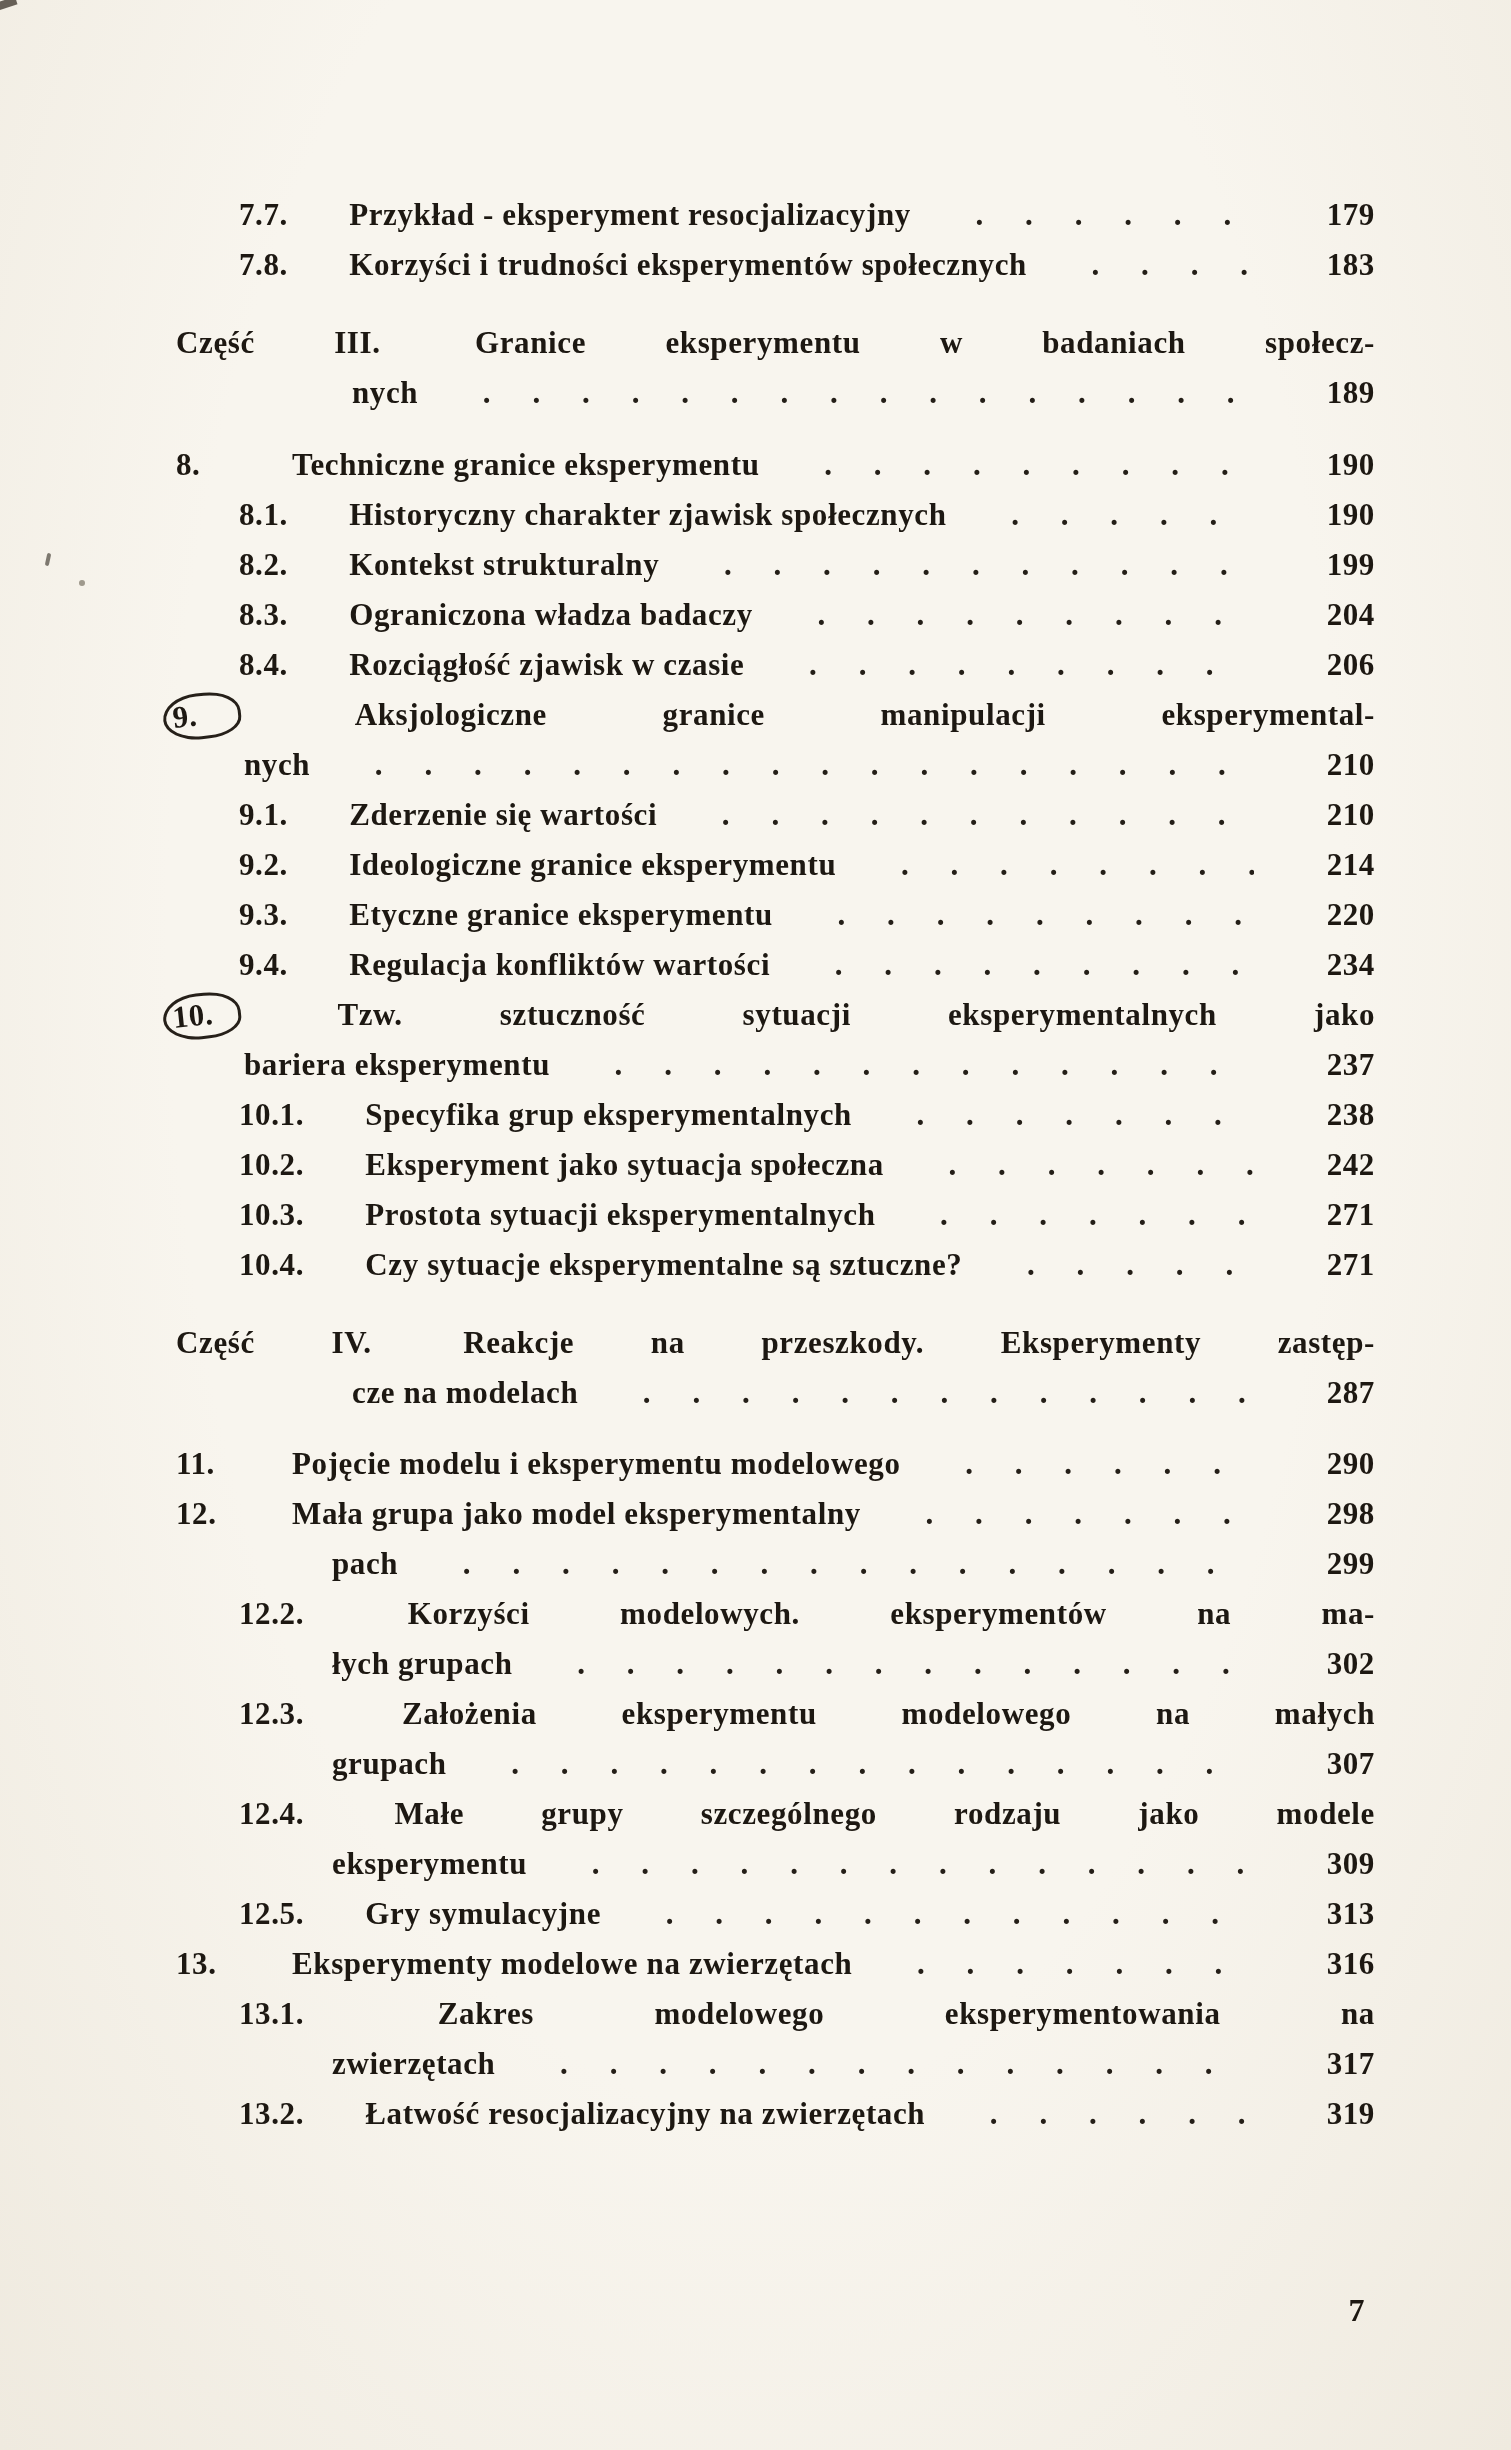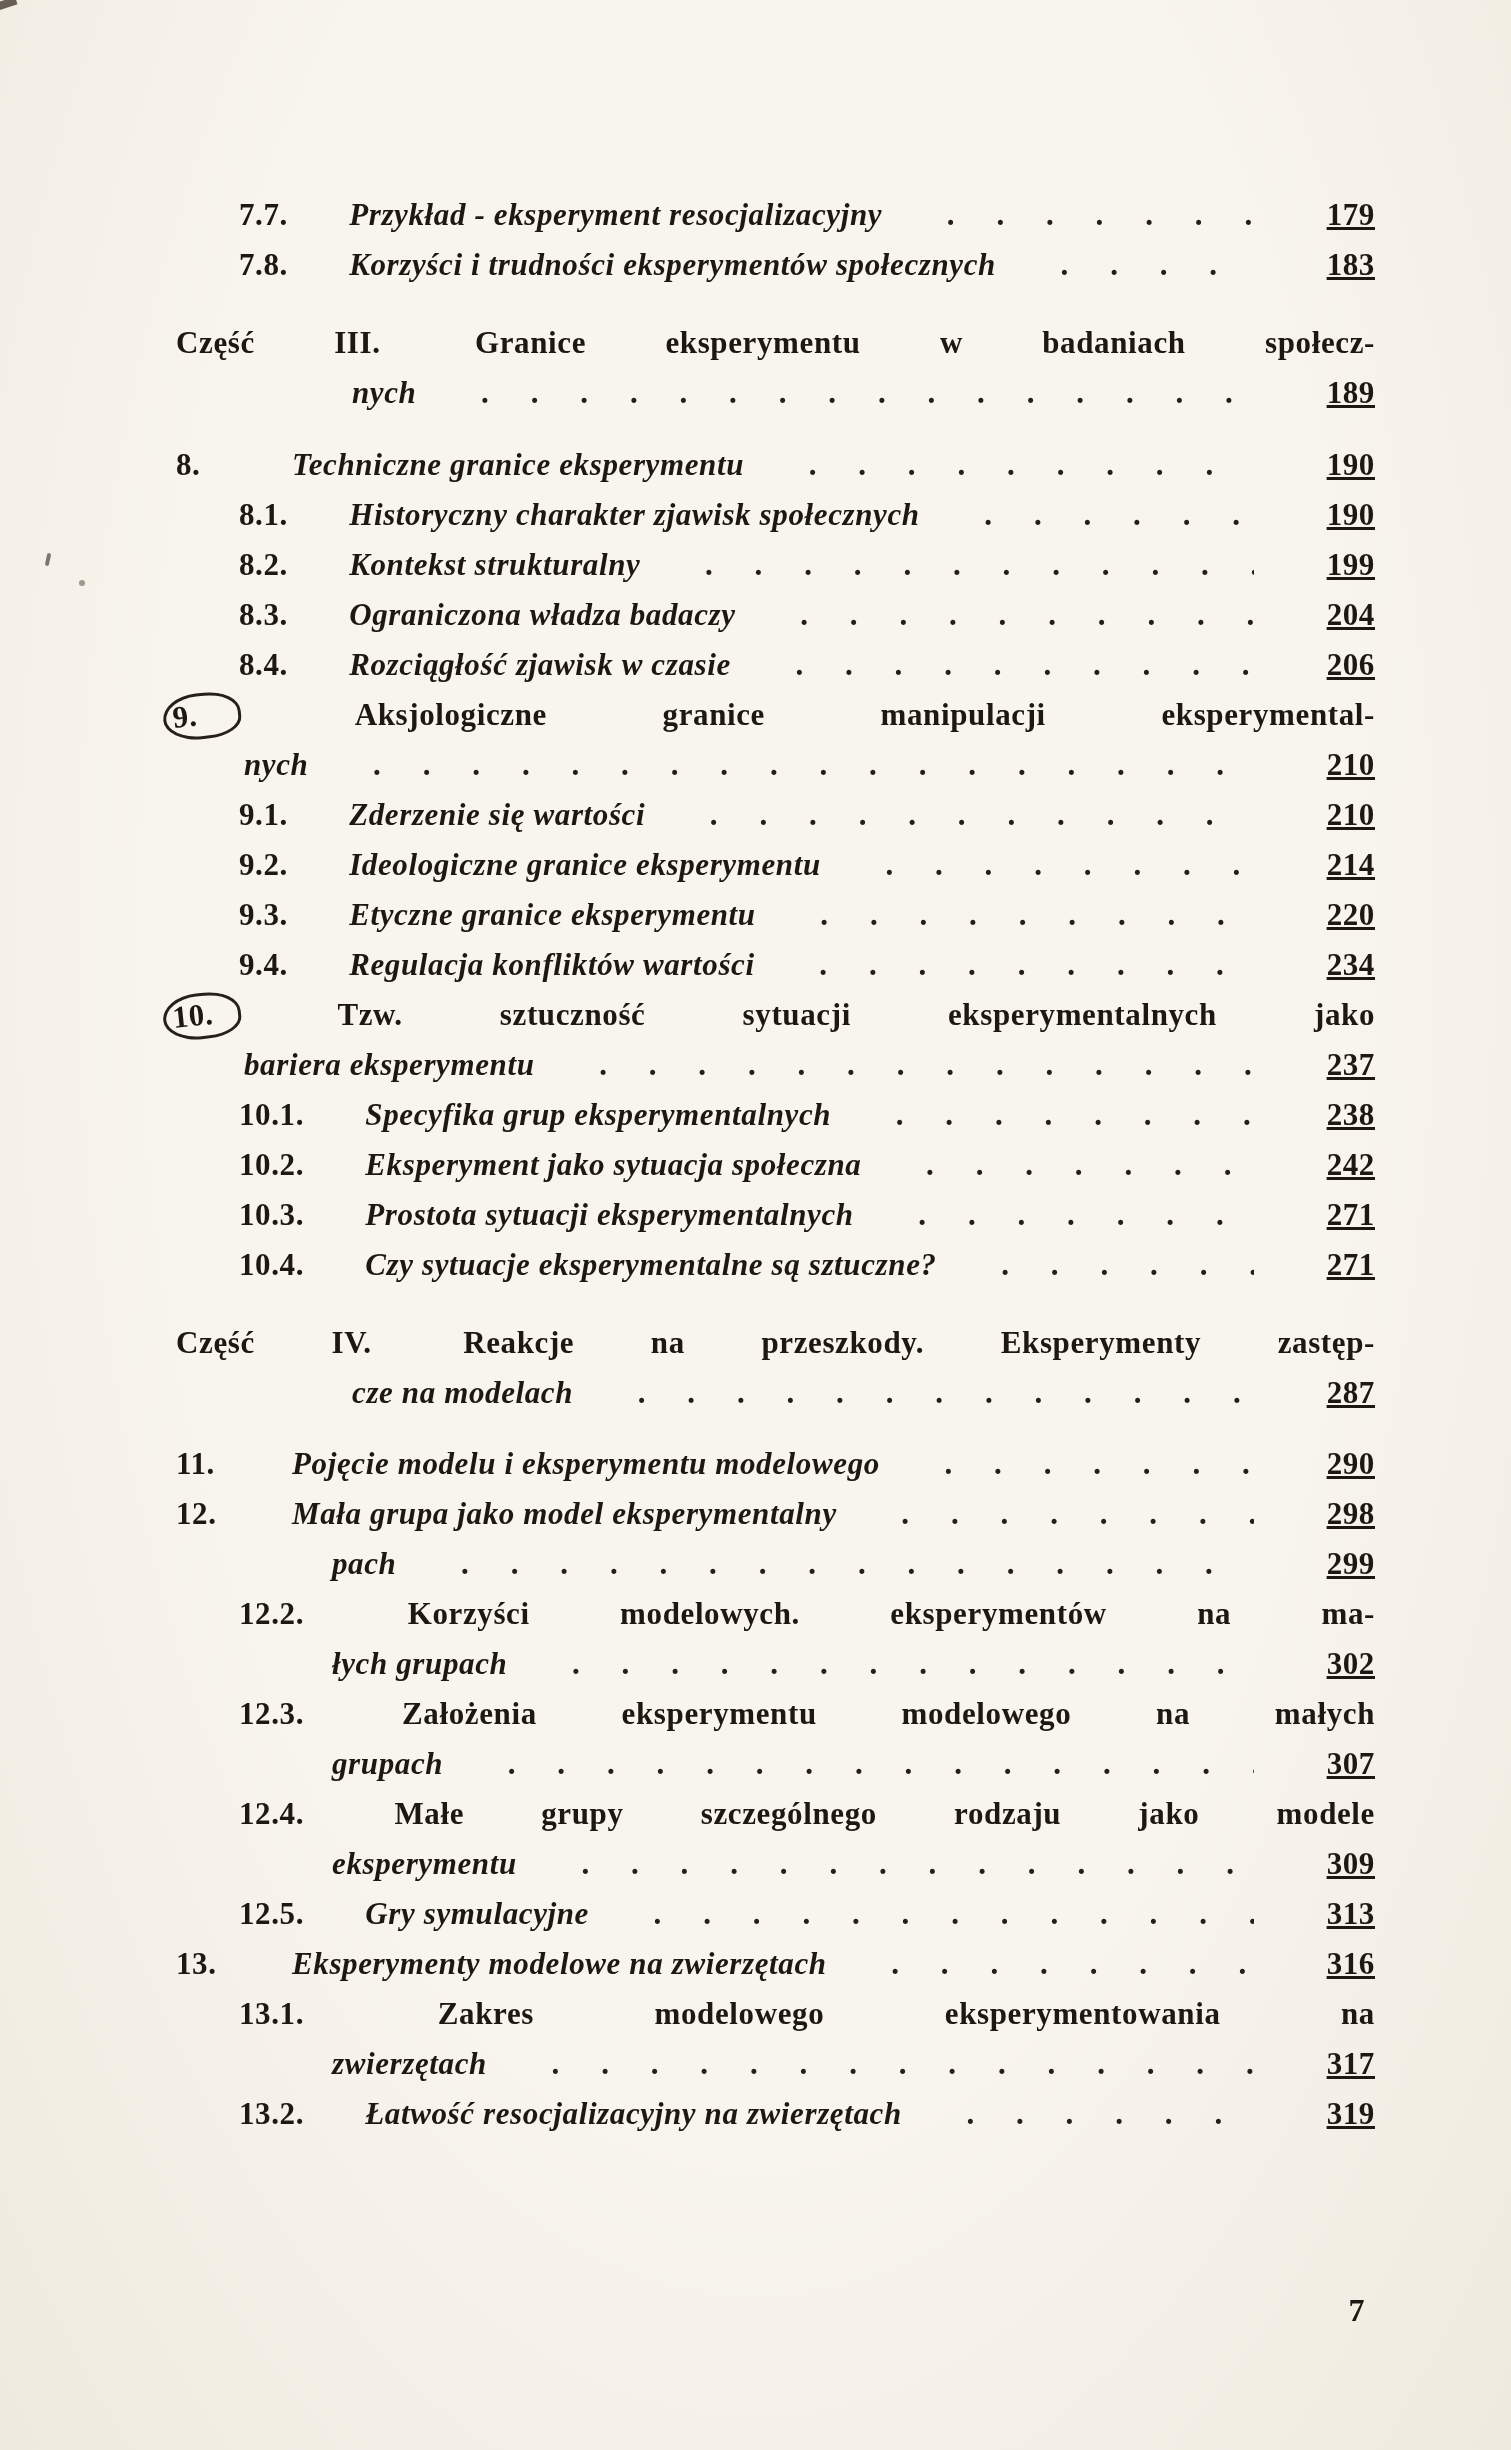--- a/index.html
+++ b/index.html
@@ -17,21 +17,21 @@
   }
   .content { position: absolute; left: 176px; top: 190px; width: 1199px; }
 
   .entry { }
   .entry.part { margin-top: 28px; margin-bottom: 21.5px; }
   .entry.sub { padding-left: 63px; }
 
   .line1 { text-align: justify; text-align-last: justify; }
 
   .row-last { display: flex; align-items: baseline; gap: 48px; }
-  .row-last .txt { flex: 0 1 auto; white-space: nowrap; font-style: italic; }
+  .row-last .txt { flex: 0 1 auto; white-space: nowrap; }
 
   .num { flex: 0 0 auto; }
   .entry.part .num { margin-right: 15px; }
   .entry.sub .num { margin-right: 13.2px; }
   .entry.chapter .num { display: inline-block; min-width: 68px; }
   .entry.chapter-circled .num {
     display: inline-block;
     box-sizing: border-box;
     min-width: 78px;
     text-align: center;
@@ -48,21 +48,21 @@
   .sub .row-last.cont { margin-left: 93px; justify-content: space-between; }
 
   .leader {
     flex: 1 1 13.2px;
     overflow: hidden;
     white-space: nowrap;
     letter-spacing: 0.55em;
     margin: 0 3.3px 0 16.6px;
     color: #241e17;
   }
-  .pg { flex: 0 0 70px; text-align: right; text-decoration: underline; }
+  .pg { flex: 0 0 70px; text-align: right; }
 
   .folio { position: absolute; right: 147px; top: 2285px; font-size: 32px; }
 
   .speck-corner {
     position: absolute; left: 0; top: 0;
     width: 21.5px; height: 7.5px;
     background: #433c33;
     transform: rotate(-18deg) translate(-5px, -1.7px);
     opacity: .8;
   }

